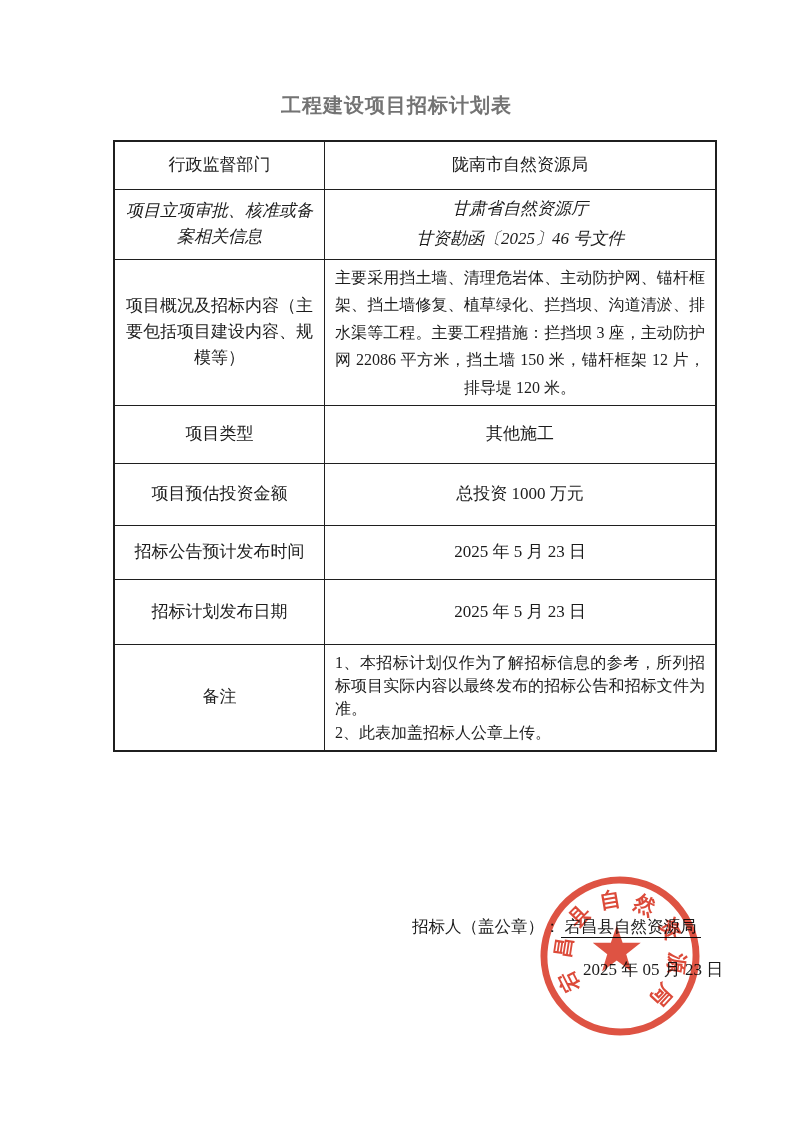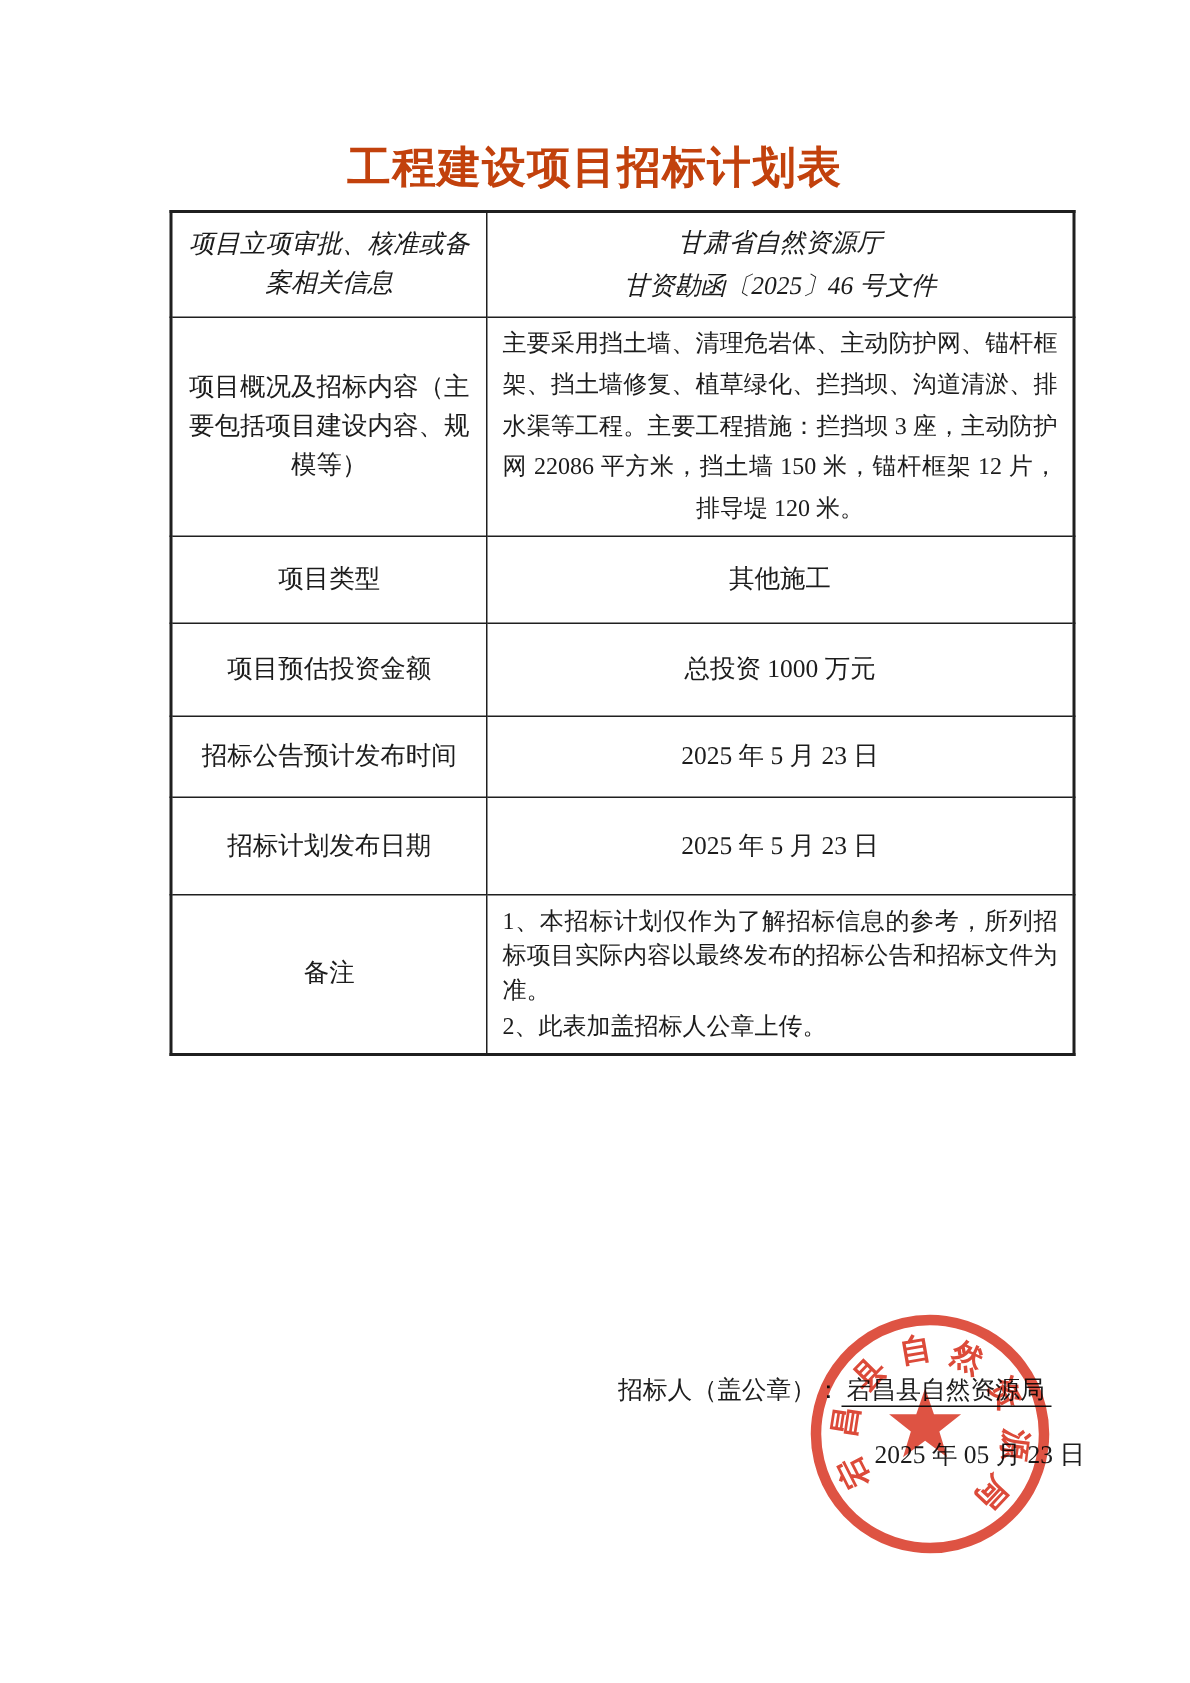--- a/index.html
+++ b/index.html
@@ -10,23 +10,23 @@
     overflow:hidden;
     font-family:"Liberation Serif","DejaVu Serif",serif;
     color:#1c1c1c;
   }
   .doc-title{
     position:absolute;
     left:0;top:92px;width:793px;
     text-align:center;
     font-family:"Liberation Sans","DejaVu Sans",sans-serif;
     font-weight:900;
-    font-size:29px;
+    font-size:20px;
     letter-spacing:1px;
-    color:#c2410c;
+    color:#737373;
     margin:0;
   }
   table.tender{
     position:absolute;
     left:113px;top:140px;
     width:567px;
     border-collapse:collapse;
     table-layout:fixed;
     border:2.4px solid #1f1f1f;
   }
@@ -101,20 +101,24 @@
 </style>
 </head>
 <body>
 
 <div class="page">
 
   <h1 class="doc-title">工程建设项目招标计划表</h1>
 
   <table class="tender">
     <tbody>
+      <tr class="r3">
+        <td class="lbl">行政监督部门</td>
+        <td class="val">陇南市自然资源局</td>
+      </tr>
       <tr class="r4">
         <td class="lbl">项目立项审批、核准或备案相关信息</td>
         <td class="val">甘肃省自然资源厅
 甘资勘函〔2025〕46 号文件</td>
       </tr>
       <tr class="r5">
         <td class="lbl">项目概况及招标内容（主要包括项目建设内容、规模等）</td>
         <td class="val">主要采用挡土墙、清理危岩体、主动防护网、锚杆框架、挡土墙修复、植草绿化、拦挡坝、沟道清淤、排水渠等工程。主要工程措施：拦挡坝 3 座，主动防护网 22086 平方米，挡土墙 150 米，锚杆框架 12 片，排导堤 120 米。</td>
       </tr>
       <tr class="r6">

